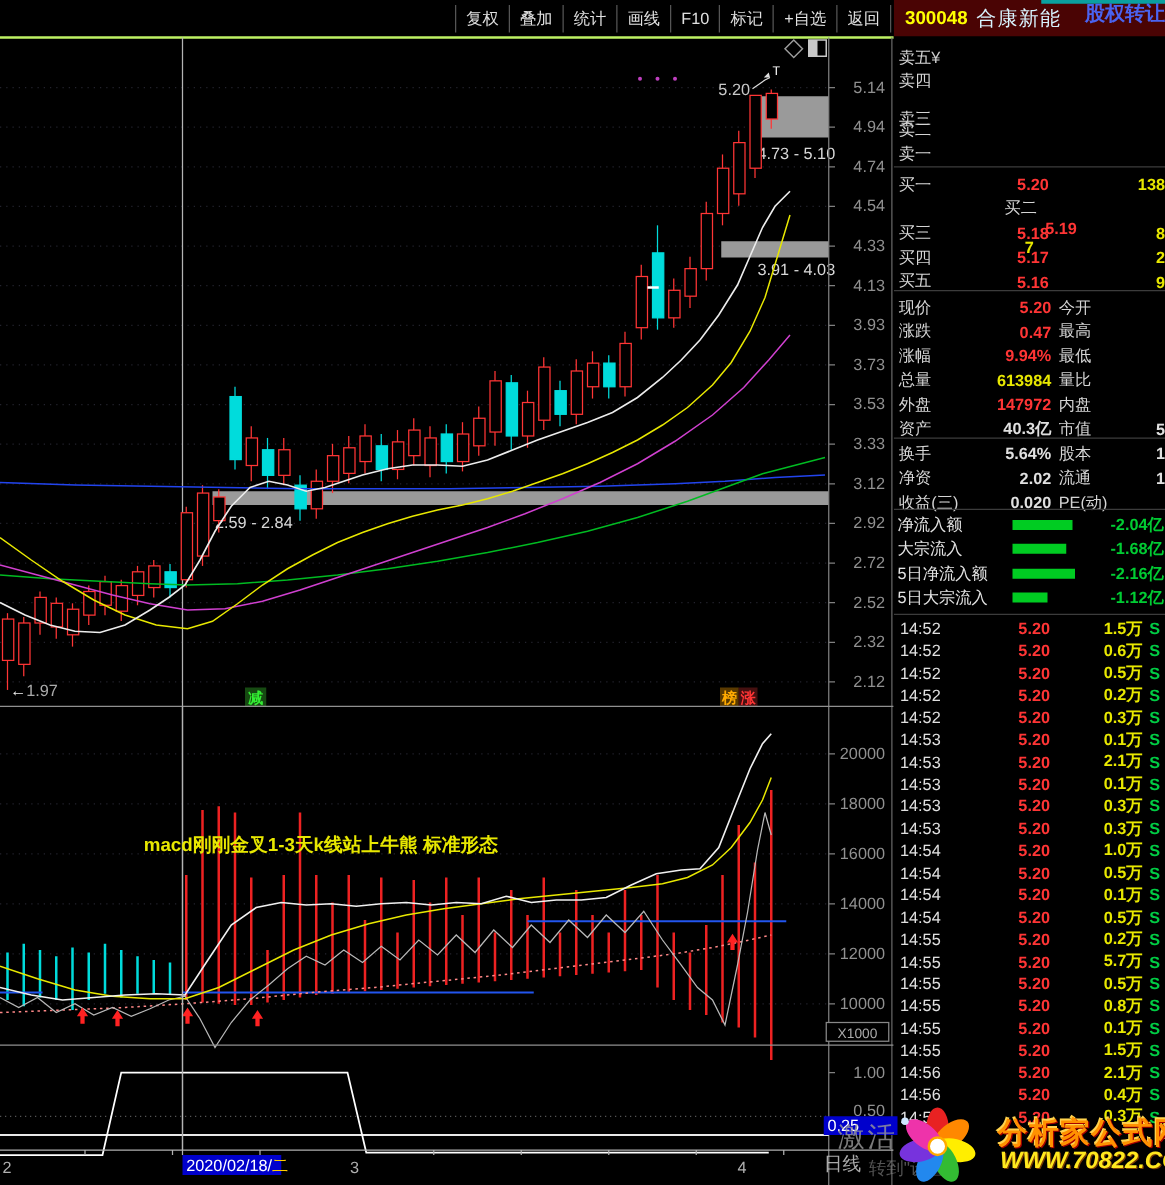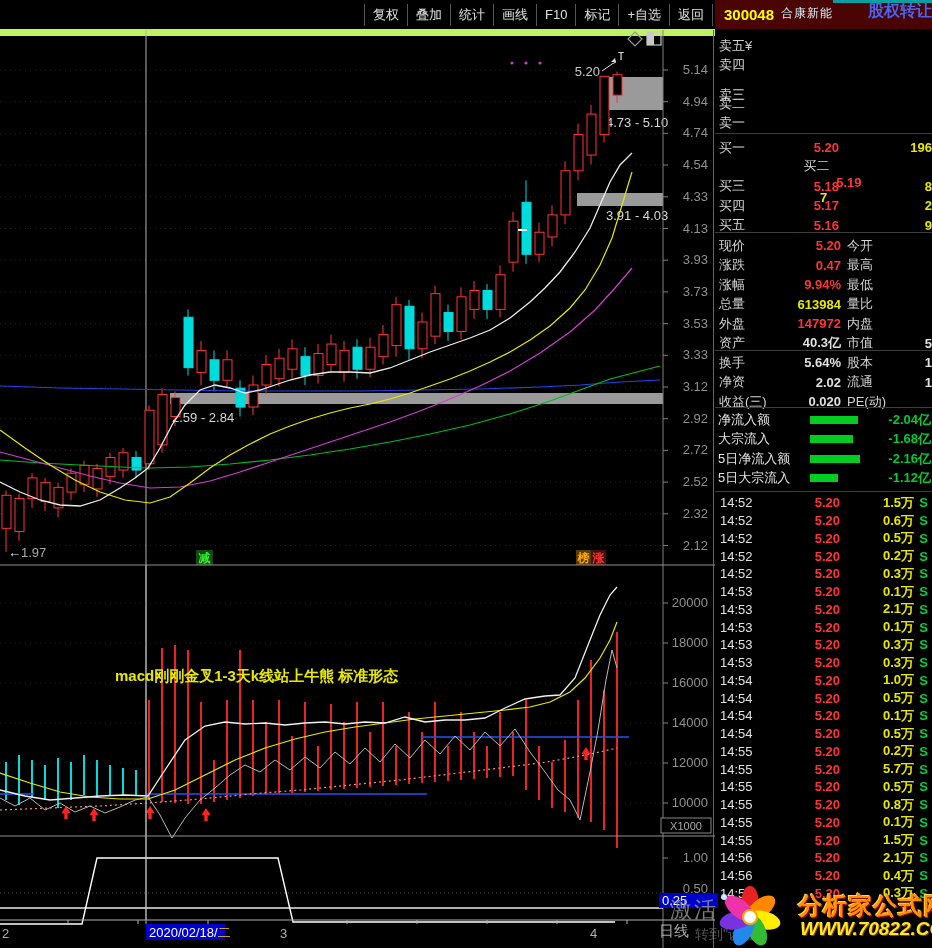--- a/index.html
+++ b/index.html
@@ -1,28 +1,28 @@
 <!DOCTYPE html>
 <html><head>
 <meta charset="utf-8">
 <style>
   html,body{margin:0;padding:0;background:#000;}
   #root{position:relative;width:932px;height:948px;background:#000;overflow:hidden;
         font-family:"Liberation Sans","DejaVu Sans",sans-serif;}
   
   #toolbar{position:absolute;left:0;top:0;width:715px;height:29px;background:#000;
-           border-bottom:7px solid #bef264;display:flex;align-items:center;justify-content:flex-end;}
+           border-bottom:2px solid #bef264;display:flex;align-items:center;justify-content:flex-end;}
   .tbtn{height:22px;line-height:22px;padding:0 8px;color:#e0e0e0;font-size:13px;
         border-left:1px solid #555;cursor:default;white-space:nowrap;}
   .tbtn:last-child{border-right:1px solid #555;margin-right:2px;}
   
   #panel{position:absolute;left:715px;top:0;width:217px;height:948px;background:#000;overflow:hidden;}
   #titlebar{position:absolute;left:0;top:0;width:217px;height:29px;background:#4a0404;}
   #titlebar .code{position:absolute;left:9px;top:6px;color:#ffff00;font-weight:bold;font-size:15px;}
-  #titlebar .name{position:absolute;left:66px;top:5px;color:#d8f4ff;font-size:12px;letter-spacing:1px;}
+  #titlebar .name{position:absolute;left:66px;top:5px;color:#d8f4ff;font-size:16px;letter-spacing:1px;}
   #titlebar .tag{position:absolute;right:0px;top:1px;color:#4a63f0;font-size:16px;font-weight:bold;}
   #titlebar .teal{position:absolute;right:0;top:0;width:99px;height:3px;background:#0aa0a0;}
   .psep{position:absolute;left:0;width:217px;height:0;border-top:1px solid #3c3c3c;}
   .prow{display:flex;align-items:center;font-size:13px;}
   .qlabel{color:#d4d4d4;width:44px;padding-left:4px;white-space:nowrap;}
   .qprice{width:76px;text-align:right;font-weight:bold;}
   .qvol{flex:1;text-align:right;font-weight:bold;color:#e8e800;padding-right:0px;}
   .red{color:#ff3535;} .yellow{color:#e8e800;} .green{color:#00cc33;} .white{color:#e0e0e0;}
   .irow{display:flex;align-items:center;font-size:13px;}
   .ilabel{color:#d4d4d4;width:52px;padding-left:4px;white-space:nowrap;}
@@ -397,21 +397,21 @@
         </div>
         <div class="prow" style="position: absolute; left: 0px; width: 217px; top: 113.6px; height: 19px;">
           <div class="qlabel">卖一</div>
           <div class="qprice red"></div>
           <div class="qvol"></div>
         </div>
         <div class="psep" style="position: absolute; left: 0px; width: 217px; top: 133px;"></div>
         <div class="prow" style="position: absolute; left: 0px; width: 217px; top: 138px; height: 19px;">
           <div class="qlabel">买一</div>
           <div class="qprice red">5.20</div>
-          <div class="qvol">196</div>
+          <div class="qvol">138</div>
         </div>
         <div class="prow" style="position: absolute; left: 0px; width: 217px; top: 157.4px; height: 19px; flex-direction: column;">
           <div class="qlabel">买二</div>
           <div class="qprice red">5.19</div>
           <div class="qvol">7</div>
         </div>
         <div class="prow" style="position: absolute; left: 0px; width: 217px; top: 176.8px; height: 19px;">
           <div class="qlabel">买三</div>
           <div class="qprice red">5.18</div>
           <div class="qvol">8</div>

